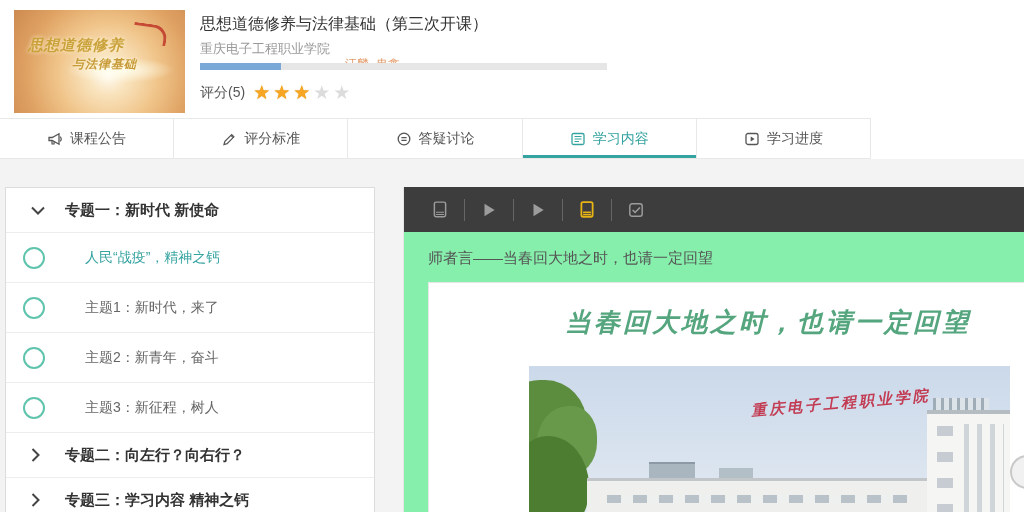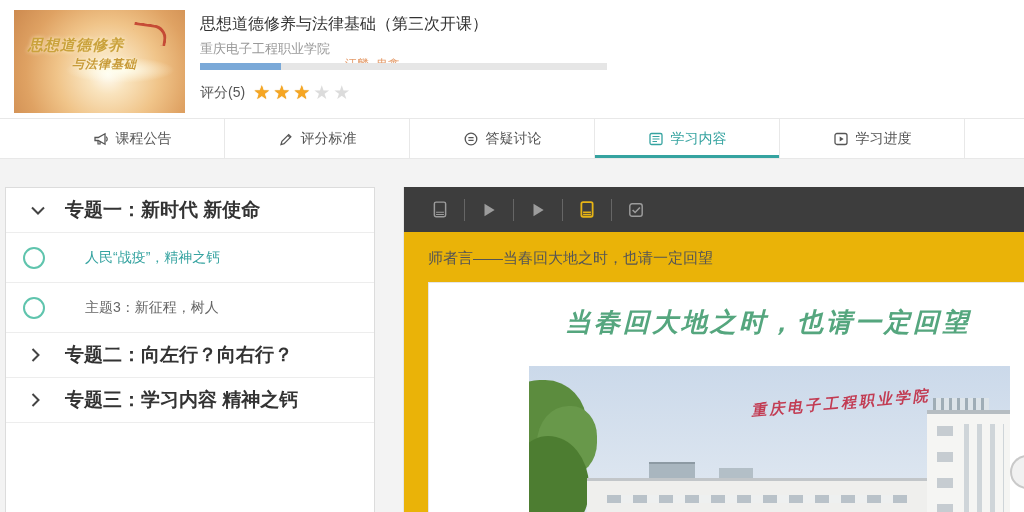--- a/index.html
+++ b/index.html
@@ -23,44 +23,44 @@
   .inst { position:absolute; left:200px; top:40px; font-size:13px; color:#999; }
   .teachers { position:absolute; left:345px; top:56px; font-size:12px; color:#e49a68; text-decoration:underline; cursor:pointer; }
   .progress { position:absolute; left:200px; top:63px; width:407px; height:7px; background:#e6e6e6; }
   .progress .fill { height:100%; background:#7aa9d8; }
   .rating { position:absolute; left:200px; top:83px; font-size:14px; color:#555; display:flex; align-items:center; }
   .stars { margin-left:8px; font-size:19px; letter-spacing:3px; line-height:1; }
   .star-on { color:#f6a623; text-shadow:0 0 1px #d98c00; }
   .star-off { color:#dcdcdc; }
 
   
-  .tabbar { position:absolute; left:0; top:118px; width:1024px; height:41px; display:flex;
-            border-top:1px solid #e8e8e8; border-bottom:1px solid #e8e8e8; background:#fff;padding-left:40px; }
+  .tabbar { position:absolute; left:0; top:118px; width:871px; height:41px; display:flex;
+            border-top:1px solid #e8e8e8; border-bottom:1px solid #e8e8e8; background:#fff; }
   .tab { width:185px; height:100%; display:flex; align-items:center; justify-content:center; gap:7px;
          border-right:1px solid #e8e8e8; font-size:14px; color:#555; cursor:pointer; }
   .tab svg { display:block; }
   .tab.active { color:#35a3a0; box-shadow:inset 0 -3px 0 #35a3a0; }
   .tab-filler { flex:1; }
 
   
   .gray-band { position:absolute; left:0; top:159px; width:1024px; height:353px; background:#f3f3f3; }
 
   
   .sidebar { position:absolute; left:5px; top:187px; width:370px; height:340px; background:#fff; border:1px solid #dcdcdc; }
   .side-row { display:flex; align-items:center; border-bottom:1px solid #ededed; cursor:pointer; background:#fff; }
   .side-row.section { height:45px; }
   .side-row.lesson { height:50px; }
   .chev { margin-left:25px; width:14px; display:flex; align-items:center; }
-  .sec-label { margin-left:20px; font-size:19px; font-weight:bold; color:#333; }
+  .sec-label { margin-left:20px; font-size:15px; font-weight:bold; color:#333; }
   .circle { margin-left:17px; width:22px; height:22px; border:2px solid #5fc4ad; border-radius:50%; background:#fff; }
   .lesson-label { margin-left:40px; font-size:14px; color:#666; }
   .side-row.lesson.active .lesson-label { color:#35a3a0; }
 
   
-  .main { position:absolute; left:403px; top:187px; width:621px; height:325px; background:#eab308; border-left:1px solid #e5e5e5; }
+  .main { position:absolute; left:403px; top:187px; width:621px; height:325px; background:#86efac; border-left:1px solid #e5e5e5; }
   .toolbar { height:45px; background:#3d3d3d; display:flex; align-items:center; padding-left:16px; }
   .tool-ic { margin:0 11px; display:flex; align-items:center; color:#9c9c9c; cursor:pointer; }
   .tool-ic.gold { color:#e7b416; }
   .tool-sep { width:1px; height:22px; background:#666; margin:0 4px; }
   .page-title { margin:17px 0 0 24px; font-size:15px; color:#555; }
   .reader-panel { margin:14px 0 0 24px; width:680px; height:300px; background:#fff; border:1px solid #e6e6e6; }
   .calligraphy { padding-top:22px; text-align:center; font-family:"DejaVu Serif","Liberation Serif",serif;
                  font-style:italic; font-weight:bold; font-size:26px; letter-spacing:3px; color:#55a67e; }
   
   .photo { position:relative; margin:26px 0 0 100px; width:481px; height:170px; overflow:hidden;
@@ -173,20 +173,28 @@
           </svg>
         </span>
       <span class="sec-label">专题一：新时代 新使命</span>
     </div>
     <div class="side-row lesson active">
       <span class="circle"></span>
       <span class="lesson-label">人民“战疫”，精神之钙</span>
     </div>
     <div class="side-row lesson">
       <span class="circle"></span>
+      <span class="lesson-label">主题1：新时代，来了</span>
+    </div>
+    <div class="side-row lesson">
+      <span class="circle"></span>
+      <span class="lesson-label">主题2：新青年，奋斗</span>
+    </div>
+    <div class="side-row lesson">
+      <span class="circle"></span>
       <span class="lesson-label">主题3：新征程，树人</span>
     </div>
     <div class="side-row section">
       <span class="chev">
           <svg width="9" height="14" viewBox="0 0 9 14">
             <polyline points="1.5,1 7.5,7 1.5,13" fill="none" stroke="#444" stroke-width="2"></polyline>
           </svg>
         </span>
       <span class="sec-label">专题二：向左行？向右行？</span>
     </div>

